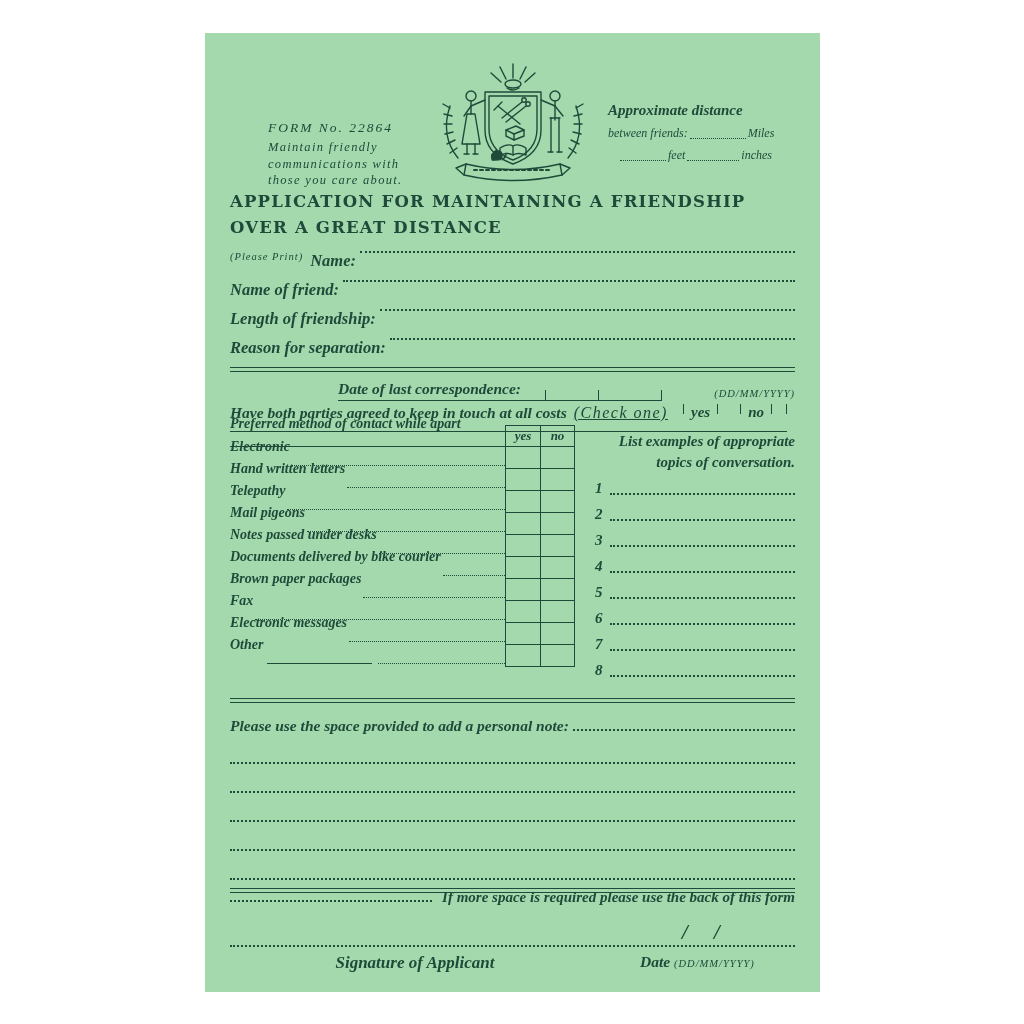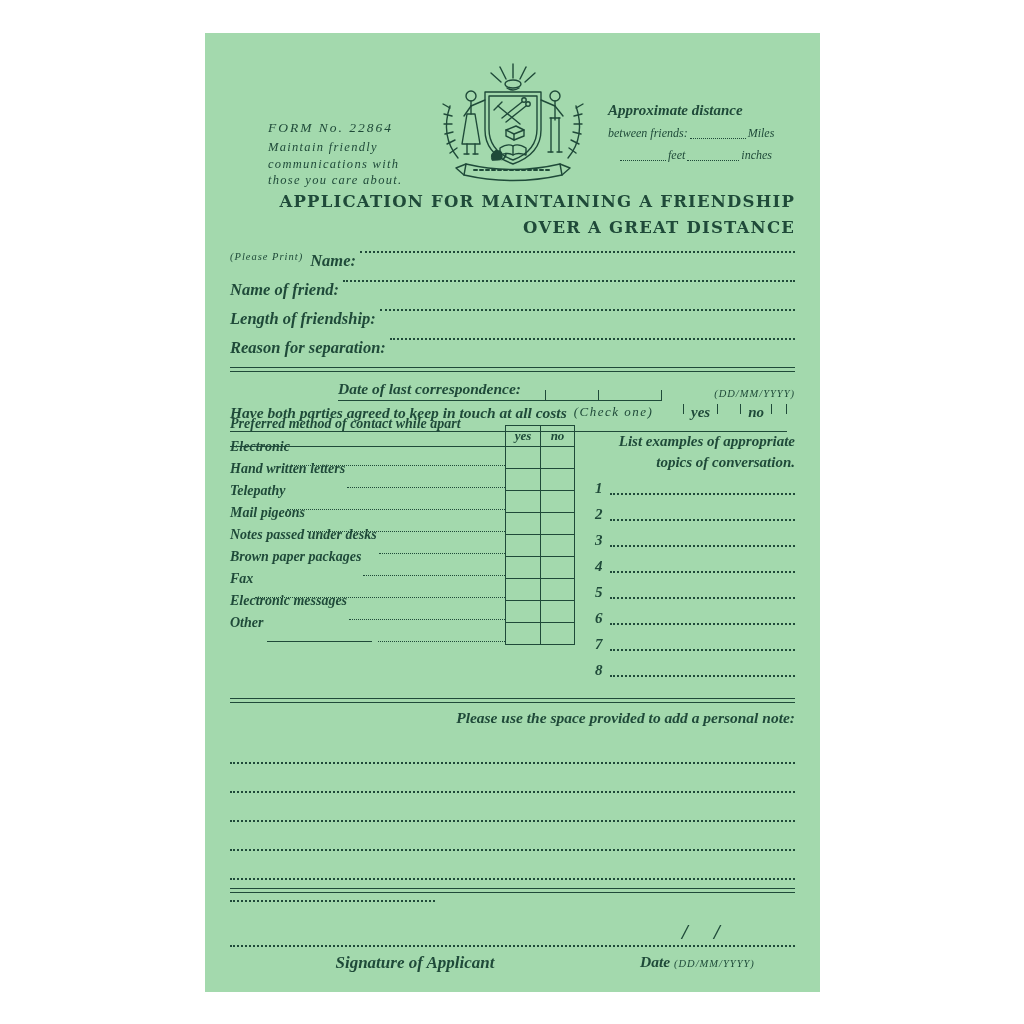--- a/index.html
+++ b/index.html
@@ -15,21 +15,21 @@
   .form-no{font-size:13.5px;letter-spacing:2px;margin-bottom:3px;}
   .tagline{font-size:12.5px;letter-spacing:1.3px;line-height:16.5px;}
   .crest{position:absolute;left:50%;top:-4px;transform:translateX(-50%);}
   .distance{position:absolute;left:378px;top:42px;width:192px;}
   .distance-title{font-style:italic;font-weight:bold;font-size:15px;}
   .d-row{display:flex;align-items:flex-end;font-style:italic;font-size:12px;margin-top:7px;}
   .d-dots{border-bottom:1.6px dotted;margin:0 2px 2px 2px;}
   .ind{width:10px;}
 
   
-  .sec-title{position:absolute;top:156px;left:0;right:0;text-align:right;
+  .sec-title{position:absolute;top:156px;left:0;right:0;text-align:left;
              font-family:"DejaVu Serif",serif;font-weight:bold;font-size:16.5px;
              letter-spacing:1.2px;line-height:26px;}
 
   
   .sec-fields{position:absolute;top:218px;left:0;right:0;}
   .f-row{display:flex;align-items:flex-start;height:29px;font-style:italic;
          font-size:16.5px;font-weight:600;}
   .pp{font-size:10.5px;letter-spacing:1px;font-weight:normal;margin-right:7px;padding-bottom:2px;}
   .dots{flex:1;border-bottom:2px dotted;margin:0 0 4px 4px;}
 
@@ -44,21 +44,21 @@
   .corr-label{font-size:15.5px;font-weight:600;padding-bottom:2px;}
   .flexsp{flex:1;}
   .tick{width:0;border-left:1.6px solid;height:10px;}
   .seg52{width:52px;}.seg62{width:62px;}
   .fmt{font-size:10.5px;letter-spacing:1px;padding-bottom:2px;margin-left:8px;font-style:italic;}
 
   
   .sec-agree{position:absolute;top:371px;left:0;right:8px;display:flex;align-items:flex-start;
              border-bottom:1.6px solid;height:27px;font-style:italic;}
   .agree-label{font-size:15.5px;font-weight:600;padding-bottom:2px;white-space:nowrap;}
-  .check-one{font-size:13px;letter-spacing:1.5px;margin-left:7px;padding-bottom:3px;white-space:nowrap;}
+  .check-one{font-size:16px;letter-spacing:1.5px;margin-left:7px;padding-bottom:3px;white-space:nowrap;text-decoration:underline;}
   .yn{font-size:15px;font-weight:600;margin:0 7px;padding-bottom:2px;}
   .g22{width:22px;}.g14{width:14px;}
 
   
   .sec-table{position:absolute;top:392px;left:0;right:0;height:268px;}
   .table-left{position:absolute;left:0;top:0;width:345px;}
   .trow{display:flex;align-items:flex-end;height:22px;}
   .t-label{font-style:italic;font-size:14px;font-weight:600;white-space:nowrap;padding-bottom:14px;}
   .t-dots{flex:1;border-bottom:1.8px dotted;margin:0 0 3px 2px;}
   .cell{flex:0 0 35px;width:35px;height:22px;border-left:1.6px solid;border-bottom:1.6px solid;
@@ -74,21 +74,21 @@
   .topics-title{font-style:italic;font-weight:600;font-size:15px;line-height:21px;text-align:right;}
   .topic-row{display:flex;align-items:flex-end;height:26px;font-style:italic;
              font-size:15px;font-weight:600;}
   .topic-row:first-of-type{margin-top:9px;}
   .topic-num{padding-bottom:2px;}
   .topic-dots{flex:1;border-bottom:2px dotted;margin:0 0 4px 7px;}
 
   
   .sec-note{position:absolute;top:676px;left:0;right:0;}
   .note-head{display:flex;align-items:flex-end;height:26px;font-style:italic;
-             font-size:15.5px;font-weight:600;flex-direction:column;}
+             font-size:15.5px;font-weight:600;}
   .note-line{height:27px;border-bottom:2px dotted;}
   .note-last{display:flex;align-items:flex-end;height:26px;}
   .dots-fixed{width:205px;border-bottom:2px dotted;margin-bottom:4px;}
   .more{font-style:italic;font-size:15px;font-weight:600;margin-left:10px;white-space:nowrap;}
 
   
   .sec-sign{position:absolute;top:868px;left:0;right:0;}
   .sign-line{position:relative;height:44px;border-bottom:2px dotted;}
   .slash{position:absolute;bottom:0;font-style:italic;font-size:21px;font-weight:600;}
   .slash-1{left:452px;}.slash-2{left:484px;}
@@ -290,20 +290,26 @@
           <span class="cell"></span>
             <span class="cell cell-last"></span>
         </div>
         <div class="trow">
           <span class="t-label">Notes passed under desks</span>
             <span class="t-dots"></span>
           <span class="cell"></span>
             <span class="cell cell-last"></span>
         </div>
         <div class="trow">
+          <span class="t-label">Documents delivered by bike courier</span>
+            <span class="t-dots"></span>
+          <span class="cell"></span>
+            <span class="cell cell-last"></span>
+        </div>
+        <div class="trow">
           <span class="t-label">Brown paper packages</span>
             <span class="t-dots"></span>
           <span class="cell"></span>
             <span class="cell cell-last"></span>
         </div>
         <div class="trow">
           <span class="t-label">Fax</span>
             <span class="t-dots"></span>
           <span class="cell"></span>
             <span class="cell cell-last"></span>
@@ -368,20 +374,21 @@
         <span>Please use the space provided to add a personal note:</span>
         <span class="dots"></span>
       </div>
       <div class="note-line"></div>
       <div class="note-line"></div>
       <div class="note-line"></div>
       <div class="note-line"></div>
       <div class="note-line"></div>
       <div class="note-last">
         <span class="dots-fixed"></span>
+        <span class="more">If more space is required please use the back of this form</span>
       </div>
     </div>
 
     <div class="dbl rule-3"></div>
 
     <div class="sec-sign">
       <div class="sign-line">
         <span class="slash slash-1">/</span>
         <span class="slash slash-2">/</span>
       </div>

